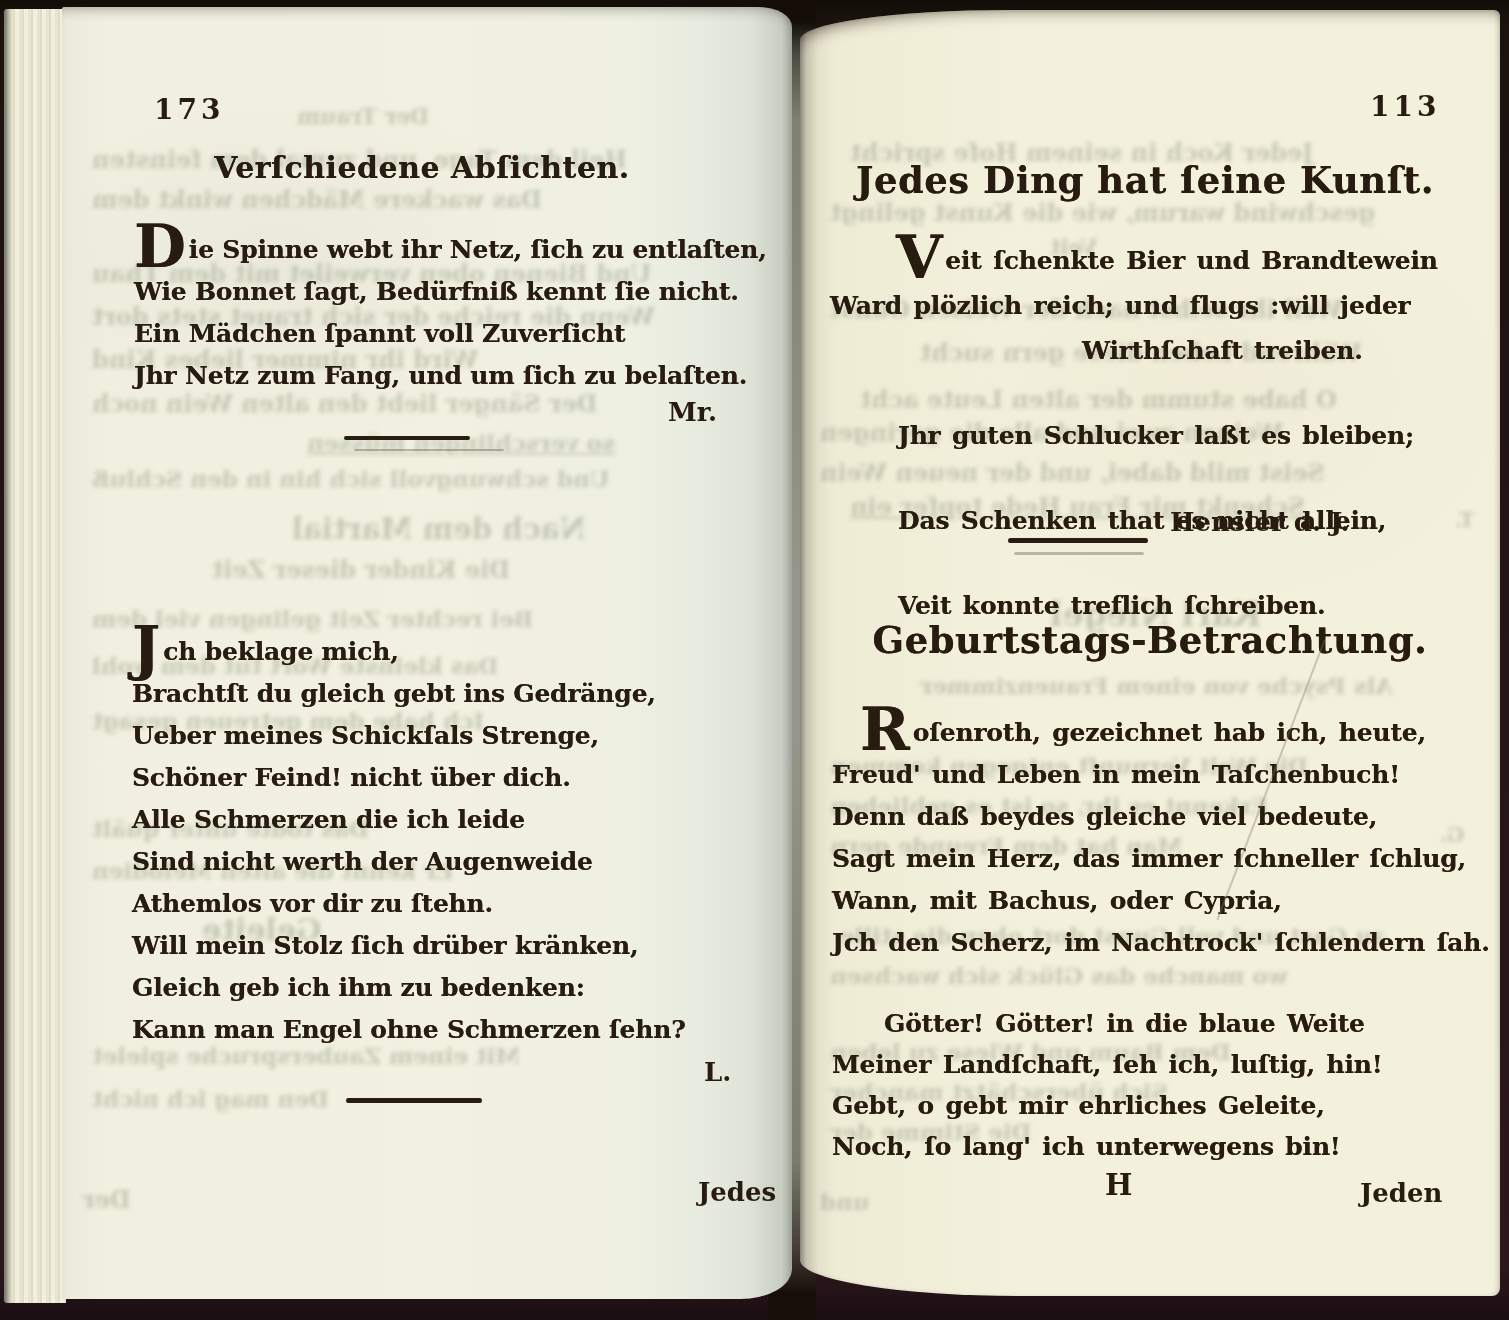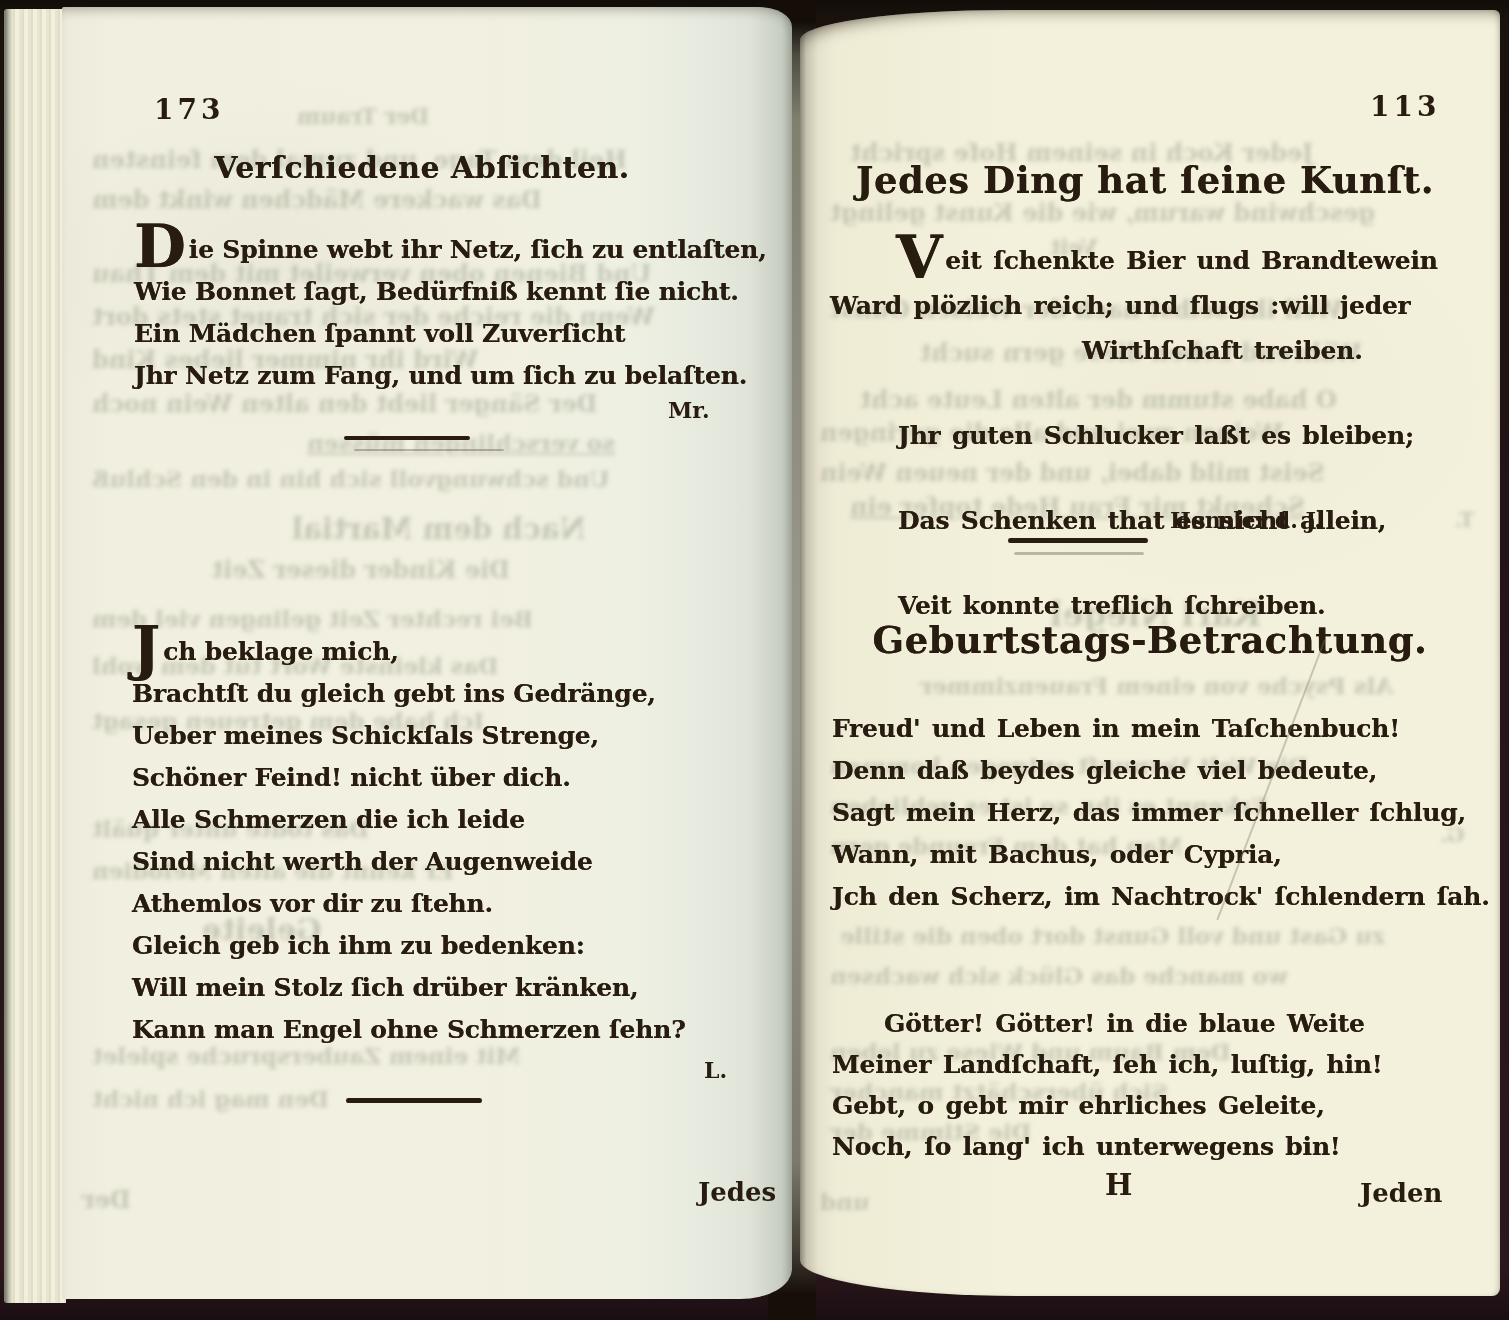--- a/index.html
+++ b/index.html
@@ -34,21 +34,21 @@
       radial-gradient(420px 300px at 60% 30%,rgba(230,224,200,.25),rgba(230,224,200,0) 70%),
       linear-gradient(90deg,#8f8c7d 0%,#c7c3b0 0.9%,#e5e1cc 2.6%,#efecd6 5%,#f3f0db 30%,#f3f0dc 100%);
     border-radius:210px 6px 8px 220px / 30px 6px 8px 36px;
     box-shadow:inset 0 12px 16px -12px rgba(30,20,10,.55), inset -3px 0 6px -3px rgba(60,50,35,.35);
   }
   .pagenum,.title,.stanza,.sig,.rule,.catchword,.mark{position:absolute;z-index:2;white-space:nowrap;}
   .pagenum{font-size:28px;font-weight:700;letter-spacing:4px;}
   .title{font-weight:700;text-align:center;letter-spacing:.5px;text-shadow:0 0 .6px rgba(40,28,16,.9);}
   .pline{font-size:25px;font-weight:700;line-height:42px;letter-spacing:-.2px;white-space:nowrap;text-shadow:0 0 .5px rgba(40,28,16,.85);}
   .dropcap{display:inline-block;font-size:60px;line-height:42px;vertical-align:-9px;margin-right:3px;font-weight:700;}
-  .sig{font-size:22px;font-weight:700;}
+  .sig{font-size:26px;font-weight:700;}
   .mark{font-size:29px;font-weight:700;}
   .catchword{font-size:26px;font-weight:700;}
   .rule{background:#2a1c12;border-radius:2px/50%;}
   .rule.faint{opacity:.28;}
   
   .pnL{left:92px;top:86px;}
   .tL1{left:50px;top:143px;width:620px;font-size:30px;}
   .sL1{left:72px;top:218px;}
   .sigMr{left:606px;top:390px;}
   .ruleL1{left:282px;top:429px;width:126px;height:4px;}
@@ -104,22 +104,22 @@
     <div class="rule faint ruleL1g"></div>
 
     <div class="stanza sL2">
       <div class="pline"><span class="dropcap">J</span><span>ch beklage mich,</span></div>
       <div class="pline">Brachtſt du gleich gebt ins Gedränge,</div>
       <div class="pline">Ueber meines Schickſals Strenge,</div>
       <div class="pline">Schöner Feind! nicht über dich.</div>
       <div class="pline">Alle Schmerzen die ich leide</div>
       <div class="pline">Sind nicht werth der Augenweide</div>
       <div class="pline">Athemlos vor dir zu ſtehn.</div>
+      <div class="pline">Will mein Stolz ſich drüber kränken,</div>
       <div class="pline">Gleich geb ich ihm zu bedenken:</div>
-      <div class="pline">Will mein Stolz ſich drüber kränken,</div>
       <div class="pline">Kann man Engel ohne Schmerzen ſehn?</div>
     </div>
     <div class="sig sigL2">L.</div>
     <div class="rule ruleL2"></div>
     <div class="catchword cwL">Jedes</div>
   <div class="ghost" style="left: 235px; top: 96px; font-size: 22px;">Der Traum</div>
       <div class="ghost" style="left: 30px; top: 138px; font-size: 24px;">Heil dem Tage, und zumal dem feinsten</div>
       <div class="ghost" style="left: 30px; top: 178px; font-size: 24px;">Das wackere Mädchen winkt dem</div>
       <div class="ghost" style="left: 30px; top: 252px; font-size: 24px;">Und Bienen oben verweilet mit dem Thau</div>
       <div class="ghost" style="left: 30px; top: 295px; font-size: 24px;">Wenn die reiche der sich trauet stets dort</div>
@@ -151,20 +151,21 @@
       <div class="pline ind68">Jhr guten Schlucker laßt es bleiben;</div>
       <div class="pline ind68">Das Schenken that es nicht allein,</div>
       <div class="pline ind68">Veit konnte treflich ſchreiben.</div>
     </div>
     <div class="sig sigHens">Hensler d. J.</div>
     <div class="rule ruleR1"></div>
     <div class="rule faint ruleR1g"></div>
 
     <div class="title tR2">Geburtstags-Betrachtung.</div>
     <div class="stanza sR2">
+      <div class="pline ind28"><span class="dropcap">R</span><span>oſenroth, gezeichnet hab ich, heute,</span></div>
       <div class="pline">Freud' und Leben in mein Taſchenbuch!</div>
       <div class="pline">Denn daß beydes gleiche viel bedeute,</div>
       <div class="pline">Sagt mein Herz, das immer ſchneller ſchlug,</div>
       <div class="pline">Wann, mit Bachus, oder Cypria,</div>
       <div class="pline">Jch den Scherz, im Nachtrock' ſchlendern ſah.</div>
     </div>
     <div class="stanza sR3">
       <div class="pline ind52">Götter! Götter! in die blaue Weite</div>
       <div class="pline">Meiner Landſchaft, ſeh ich, luſtig, hin!</div>
       <div class="pline">Gebt, o gebt mir ehrliches Geleite,</div>

